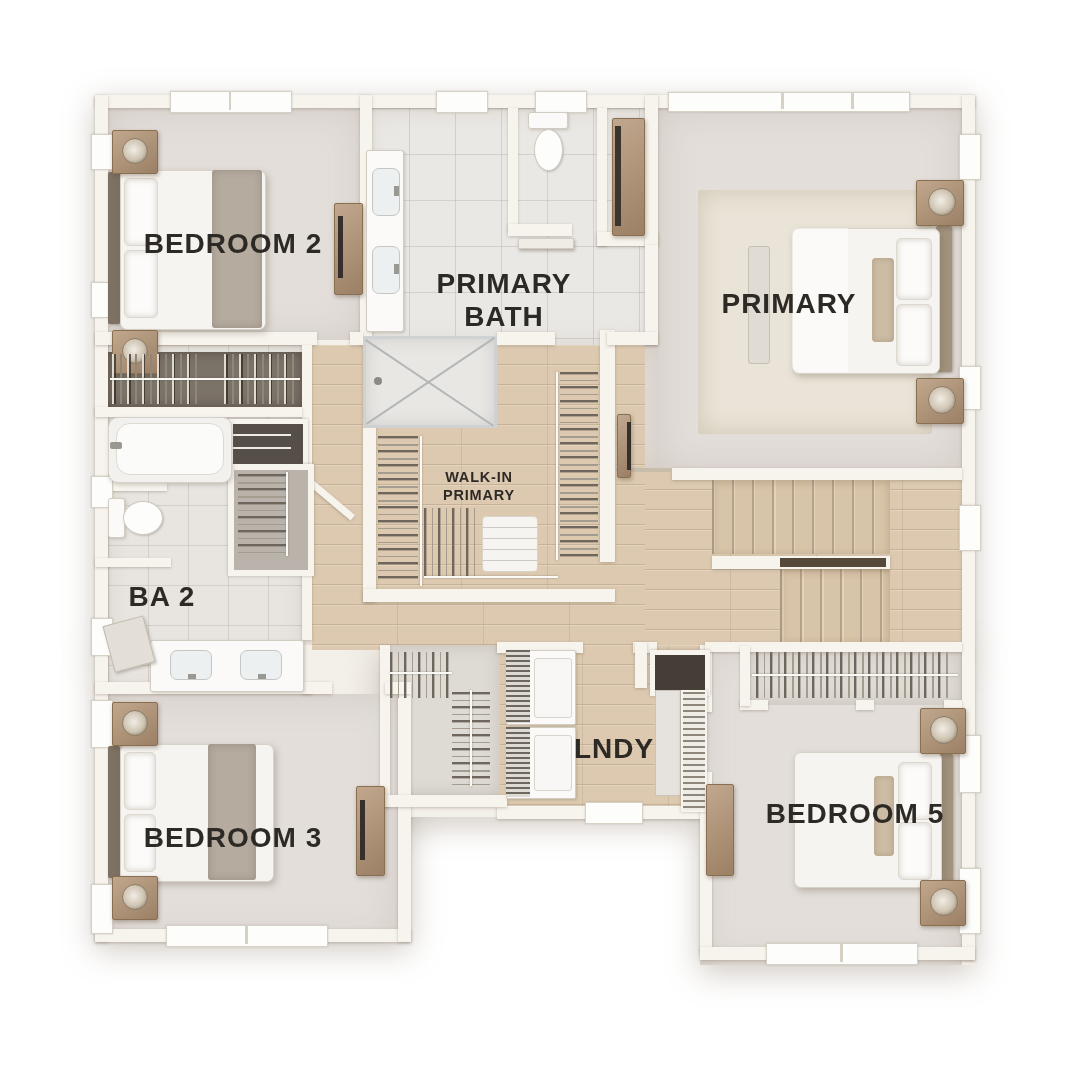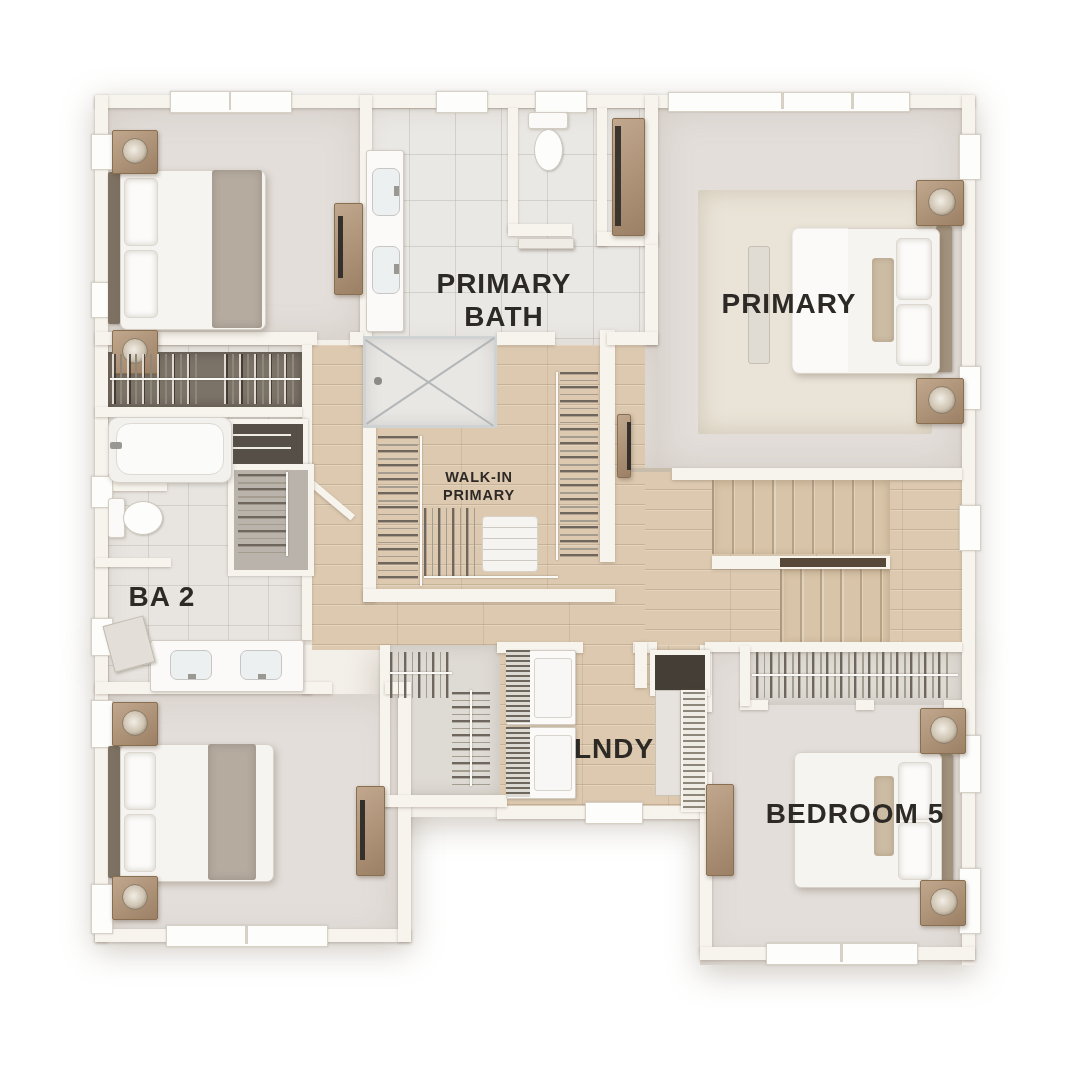--- a/index.html
+++ b/index.html
@@ -275,34 +275,40 @@
   <div class="bed" style="left:794px;top:752px;width:146px;height:134px"></div>
   <div class="pillow" style="left:898px;top:762px;width:32px;height:56px"></div>
   <div class="pillow" style="left:898px;top:822px;width:32px;height:56px"></div>
   <div class="abs" style="left:874px;top:776px;width:20px;height:80px;background:#cdbca4;border-radius:4px;box-shadow:inset 0 0 6px rgba(120,100,75,.35)"></div>
   <div class="wd" style="left:920px;top:708px;width:44px;height:44px"></div>
   <div class="lamp" style="left:930px;top:716px;width:26px;height:26px"></div>
   <div class="wd" style="left:920px;top:880px;width:44px;height:44px"></div>
   <div class="lamp" style="left:930px;top:888px;width:26px;height:26px"></div>
   <div class="wd" style="left:706px;top:784px;width:26px;height:90px"></div>
 
+  <div class="label" style="left:233px;top:243px">
+    <span class="ln">BEDROOM 2</span>
+  </div>
   <div class="label" style="left:504px;top:300px">
     <span class="ln">PRIMARY</span>
     <span class="ln">BATH</span>
   </div>
   <div class="label" style="left:789px;top:303px">
     <span class="ln">PRIMARY</span>
   </div>
   <div class="label sm" style="left:479px;top:486px">
     <span class="ln">WALK-IN</span>
     <span class="ln">PRIMARY</span>
   </div>
   <div class="label" style="left:162px;top:596px">
     <span class="ln">BA 2</span>
   </div>
   <div class="label" style="left:614px;top:748px">
     <span class="ln">LNDY</span>
   </div>
+  <div class="label" style="left:233px;top:837px">
+    <span class="ln">BEDROOM 3</span>
+  </div>
   <div class="label" style="left:855px;top:813px">
     <span class="ln">BEDROOM 5</span>
   </div>
 
 </div>
 
 </body></html>

